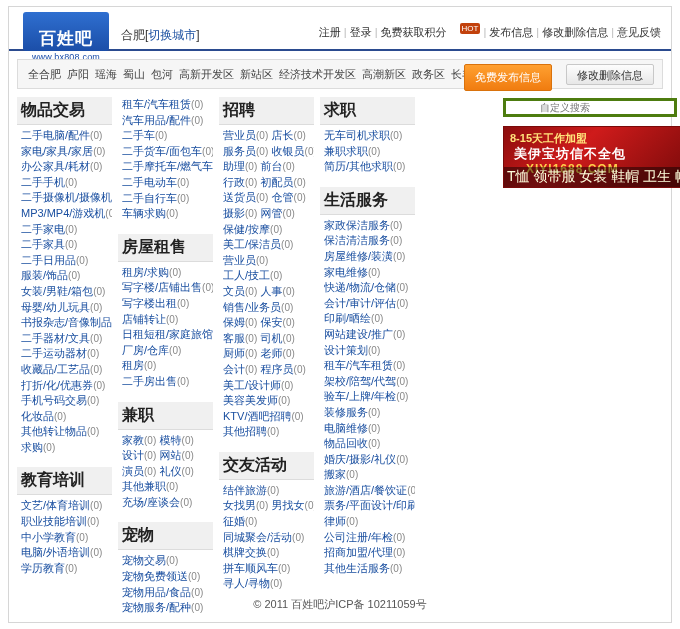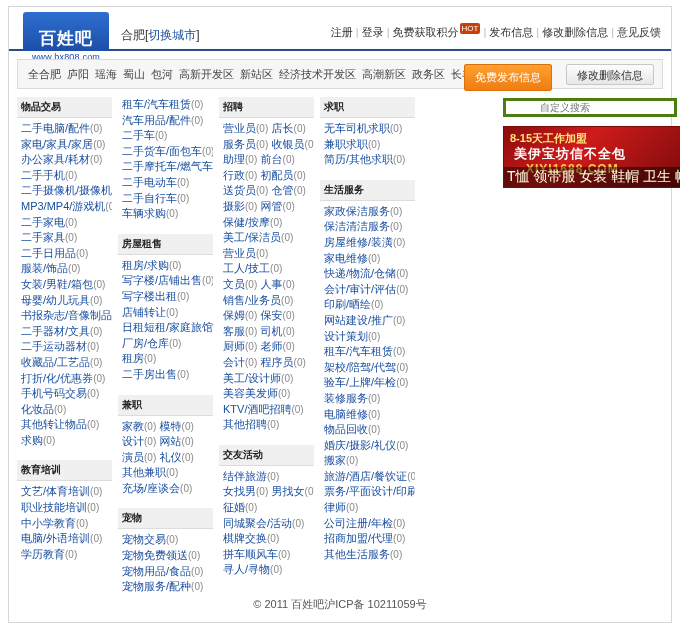--- a/index.html
+++ b/index.html
@@ -49,21 +49,21 @@
   .city-box a { color:#1a4fa0; text-decoration: none; }
   .topnav {
     position:absolute; right:10px; top:16px;
     font-size: 11px; color:#555;
   }
   .topnav span.sep { color:#bbb; margin: 0 3px; }
   .topnav a { color:#333; text-decoration:none; }
   .topnav .hot {
     display:inline-block; background:#c2410c; color:#fff;
     font-size: 8px; line-height: 9px; padding: 1px 2px;
-    border-radius: 2px; vertical-align: super; margin-left:1px;
+    border-radius: 2px; vertical-align: super; margin-left:13px;
   }
   
   .areabar {
     margin: 8px 8px 0 8px;
     background: #f6f6f6;
     border: 1px solid #dcdcdc;
     height: 30px;
     position: relative;
     padding: 7px 0 0 10px;
     font-size: 11px;
@@ -91,21 +91,21 @@
     display: flex;
     gap: 0px;
   }
   .cols {
     flex: 1;
     display: flex;
   }
   .col { width: 101px; padding-right: 6px; }
   .group { margin-bottom: 12px; }
   .group-title {
-    font-size: 10px; font-weight: bold; color: #222;
+    font-size: 16px; font-weight: bold; color: #222;
     background: #f0f0f0;
     border-bottom: 1px solid #dcdcdc;
     padding: 3px 4px;
     margin-bottom: 3px;
   }
   .group ul { list-style: none; margin: 0; padding: 0 0 0 4px; }
   .group li { line-height: 15.6px; white-space: nowrap; overflow: hidden; }
   .group li a { color: #1a4fa0; text-decoration: none; font-size: 11px; }
   .group li .cnt { color: #888; font-size: 10px; }
   

